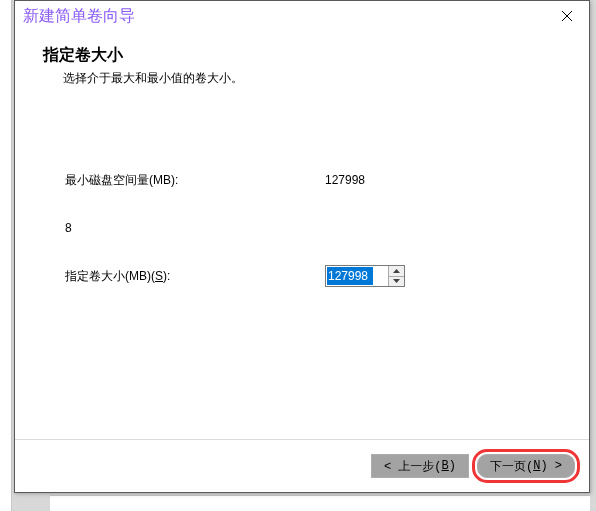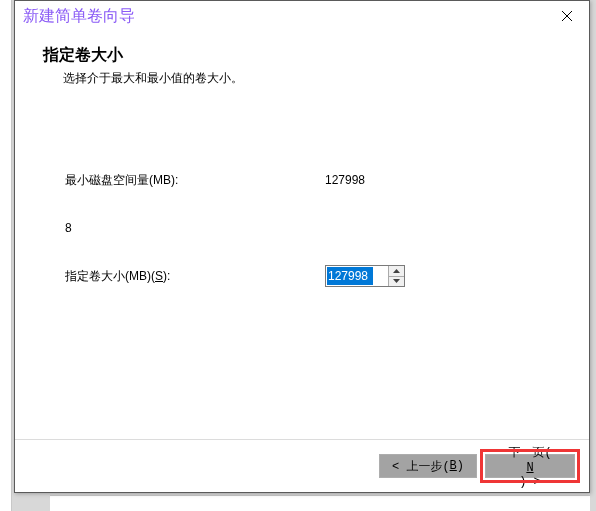--- a/index.html
+++ b/index.html
@@ -163,22 +163,21 @@
     font-size: 12px;
     padding: 0 12px;
     cursor: pointer;
     display: inline-flex;
     align-items: center;
     justify-content: center;
   }
   .btn.highlight {
     outline: 3px solid #ef3535;
     outline-offset: 2px;
-    border-radius: 0;
-    flex-direction: column;
+    border-radius: 10px;
   }
   .underline { text-decoration: underline; }
 </style>
 </head>
 <body>
 
 <div class="bg-strip"></div>
 <div class="bg-strip2"></div>
 
 <div class="dialog">

